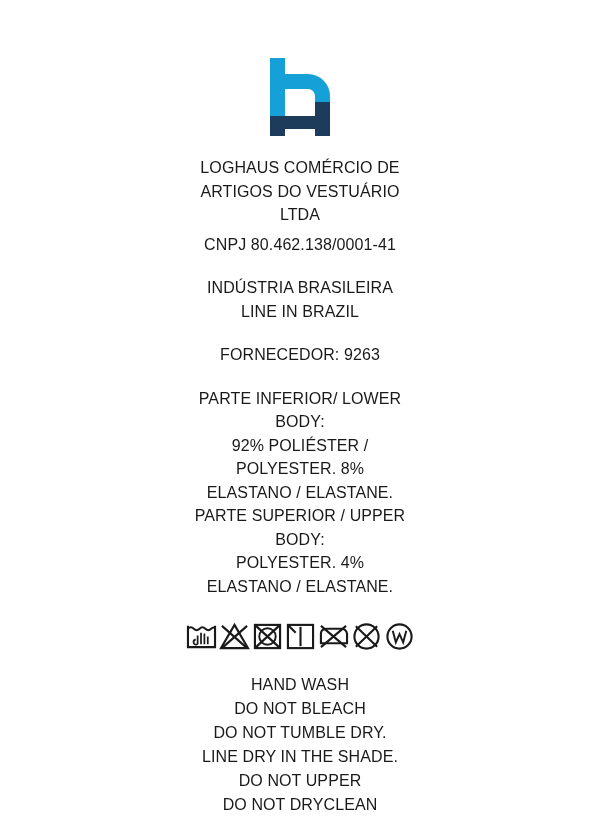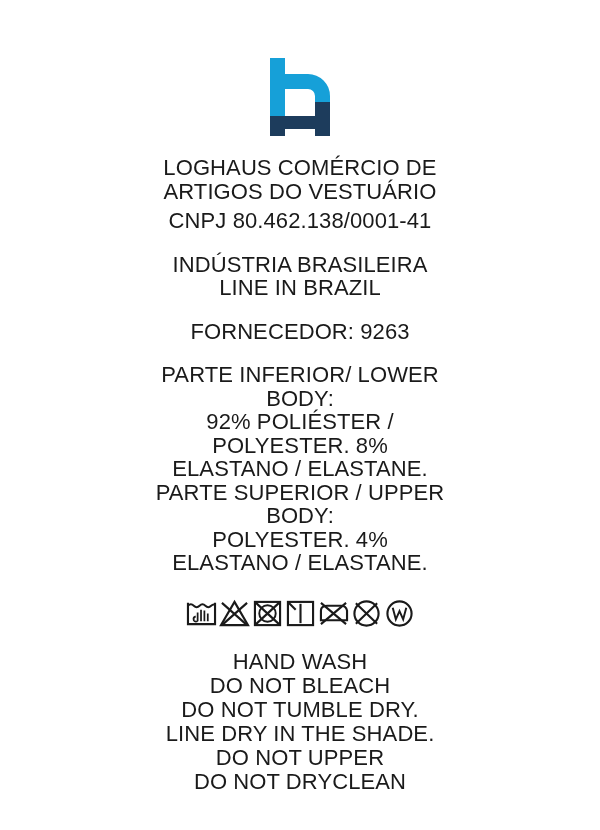--- a/index.html
+++ b/index.html
@@ -26,21 +26,21 @@
   .logo {
     width: 72px;
     height: 78px;
     margin-bottom: 18px;
   }
   .block {
     width: 100%;
     text-align: center;
   }
   .line {
-    font-size: 22px;
+    font-size: 16px;
     line-height: 23.5px;
     letter-spacing: 0.1px;
     white-space: pre-wrap;
   }
   .company {
     margin-top: 2px;
   }
   .gap-sm { margin-top: 6px; }
   .gap-md { margin-top: 20px; }
 
@@ -74,20 +74,21 @@
 
       <rect x="6" y="58" width="15" height="20" fill="#1d3c5c"></rect>
 
       <rect x="21" y="58" width="30" height="13" fill="#1d3c5c"></rect>
     </svg>
   </div>
 
   <div class="block company">
     <div class="line">LOGHAUS COMÉRCIO DE</div>
     <div class="line">ARTIGOS DO VESTUÁRIO</div>
+    <div class="line">LTDA</div>
   </div>
 
   <div class="block gap-sm">
     <div class="line">CNPJ 80.462.138/0001-41</div>
   </div>
 
   <div class="block gap-md">
     <div class="line">INDÚSTRIA BRASILEIRA</div>
     <div class="line">LINE IN BRAZIL</div>
   </div>

